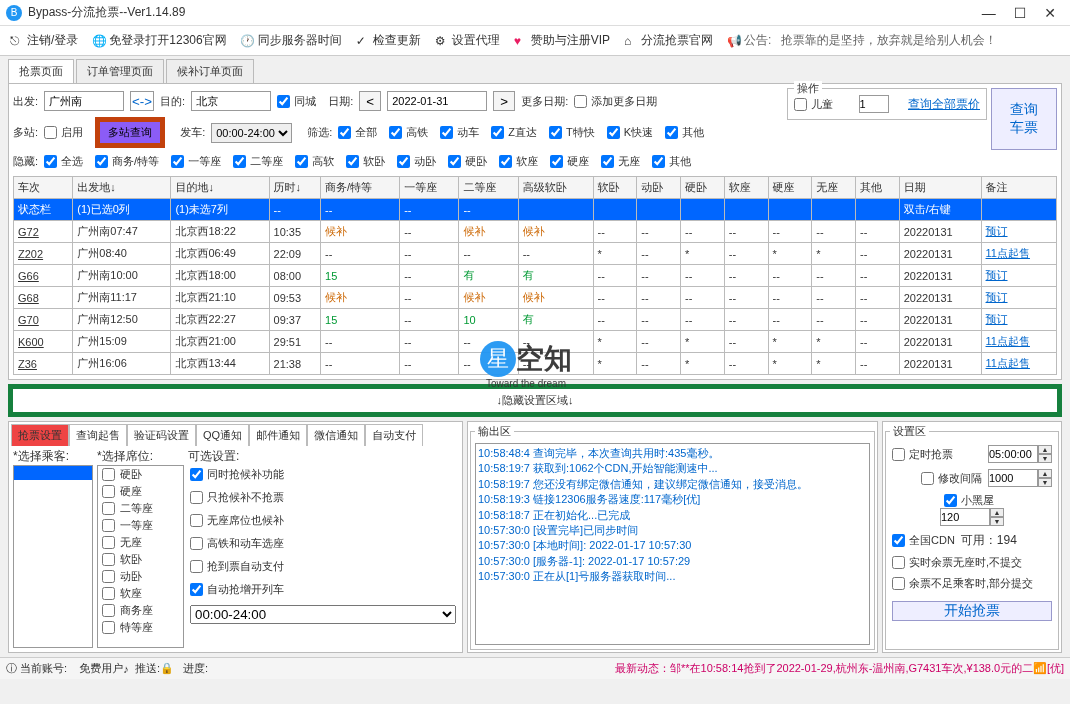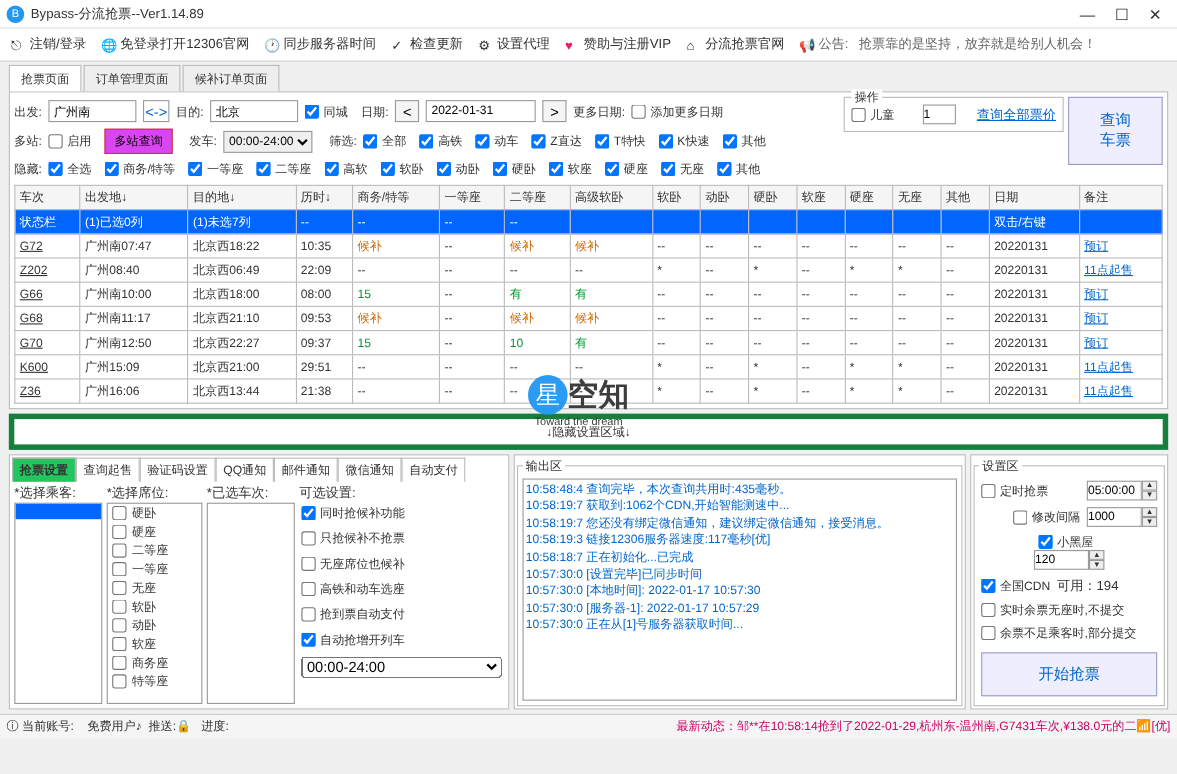--- a/index.html
+++ b/index.html
@@ -15,48 +15,48 @@
 .tabs { display: flex; padding: 3px 8px 0; gap: 2px; }
 .tabs .tab { padding: 4px 10px; background: #eee; border: 1px solid #bbb; border-bottom: none; cursor: pointer; font-size: 11px; }
 .tabs .tab.active { background: #fff; }
 .content { background: #fff; margin: 0 8px; border: 1px solid #bbb; padding: 4px; }
 .searchrow { display: flex; align-items: center; gap: 6px; padding: 3px 0; font-size: 11px; }
 .searchrow label { color: #333; }
 .searchrow input[type=text] { border: 1px solid #999; height: 20px; padding: 0 4px; font-size: 11px; }
 .searchrow select { border: 1px solid #999; height: 20px; font-size: 11px; }
 .swapbtn { width: 24px; height: 20px; border: 1px solid #999; background: #fff; color: #0066cc; cursor: pointer; }
 .arrowbtn { width: 22px; height: 20px; border: 1px solid #999; background: #f5f5f5; cursor: pointer; }
-.graybtn { padding: 3px 8px; border: 1px solid #c2410c; background: #d946ef; cursor: pointer; font-size: 11px; }
-.bigbtn { padding: 12px 28px; background: #eef; border: 1px solid #99c; color: #0066cc; cursor: pointer; font-size: 14px; }
+.graybtn { padding: 3px 8px; border: 5px solid #c2410c; background: #8b5cf6; cursor: pointer; font-size: 11px; }
+.bigbtn { padding: 12px 18px; background: #eef; border: 1px solid #99c; color: #0066cc; cursor: pointer; font-size: 14px; }
 .link { color: #0066cc; text-decoration: underline; cursor: pointer; }
 input[type=checkbox] { vertical-align: middle; margin-right: 2px; }
 .chkitem { display: inline-flex; align-items: center; gap: 2px; margin-right: 6px; font-size: 11px; }
 .opbox { border: 1px solid #bbb; padding: 4px 6px; margin-left: 6px; position: relative; }
 .opbox .boxtitle { position: absolute; top: -8px; left: 6px; background: #fff; padding: 0 3px; font-size: 11px; }
 table.grid { width: 100%; border-collapse: collapse; font-size: 11px; margin-top: 4px; }
 table.grid th, table.grid td { border: 1px solid #bbb; padding: 3px 4px; text-align: left; white-space: nowrap; }
 table.grid th { background: #f5f5f5; font-weight: normal; }
 table.grid tr.selrow { background: #0066ff; color: #fff; }
 table.grid td.green { color: #009933; }
 table.grid td.orange { color: #cc6600; margin-left: 44px; }
 .hidearea { text-align: center; padding: 4px; border: 5px solid #15803d; margin: 4px 8px; background: #fff; cursor: pointer; font-size: 11px; }
 .bottom { display: flex; margin: 0 8px 4px; gap: 4px; height: 232px; }
 .bottom .panel { border: 1px solid #bbb; background: #fff; padding: 2px; display: flex; flex-direction: column; }
 .bottom .tabsrow { display: flex; }
 .bottom .tabsrow .btab { padding: 3px 6px; border: 1px solid #bbb; border-bottom: none; font-size: 11px; cursor: pointer; }
-.bottom .tabsrow .btab.active { background: #22c55e; font-weight: bold; }
+.bottom .tabsrow .btab.active { background: #ef4444; }
 .listbox { border: 1px solid #999; flex: 1; overflow: auto; font-size: 11px; }
 .listbox .litem { padding: 1px 4px; display: flex; align-items: center; gap: 3px; }
 .logbox { border: 1px solid #999; flex: 1; overflow: auto; font-size: 11px; padding: 2px; color: #0066cc; line-height: 1.4; }
 .statusbar { height: 22px; background: #f5f5f5; border-top: 1px solid #ccc; display: flex; align-items: center; padding: 0 6px; font-size: 11px; }
 .statusbar .statright { margin-left: auto; color: #cc0066; }
 .numfield { border: 1px solid #999; height: 18px; width: 50px; font-size: 11px; }
 .spin { display: inline-flex; align-items: center; }
 .spin .spbtn { width: 14px; height: 9px; border: 1px solid #999; font-size: 7px; display: flex; align-items: center; justify-content: center; cursor: pointer; background: #eee; }
-.startbtn { padding: 10px; background: #eef; border: 1px solid #99c; color: #0066cc; cursor: pointer; font-size: 14px; width: 100%; margin-top: 4px; }
+.startbtn { padding: 0; background: #eef; border: 1px solid #99c; color: #0066cc; cursor: pointer; font-size: 14px; width: 100%; margin-top: 4px; }
 fieldset { border: 1px solid #bbb; padding: 4px; }
 legend { font-size: 11px; padding: 0 3px; }
 .watermark { position: absolute; top: 340px; left: 480px; text-align: center; pointer-events: none; opacity: 0.95; }
 .watermark .wcirc { display: inline-block; width: 36px; height: 36px; border-radius: 50%; background: #2196f3; color: #fff; font-size: 22px; line-height: 36px; vertical-align: middle; }
 .watermark .wtxt { font-size: 28px; font-weight: bold; vertical-align: middle; }
 .watermark .wsub { font-size: 10px; color: #333; }
 </style>
 </head>
 <body>
 
@@ -476,24 +476,20 @@
             <div class="litem">
               <input type="checkbox" style="">
               <span>商务座</span>
             </div>
             <div class="litem">
               <input type="checkbox" style="">
               <span>特等座</span>
             </div>
           </div>
       </div>
-      <div style="width:80px;display:flex;flex-direction:column;">
-        <label>*已选车次:</label>
-        <div class="listbox"></div>
-      </div>
       <div style="flex:1;display:flex;flex-direction:column;">
         <label>可选设置:</label>
         <div style="flex:1;padding:2px;display:flex;flex-direction:column;gap:8px;">
           <span class="chkitem">
               <input type="checkbox" checked="" style="">
               <span>同时抢候补功能</span>
             </span>
           <span class="chkitem">
               <input type="checkbox" style="">
               <span>只抢候补不抢票</span>

